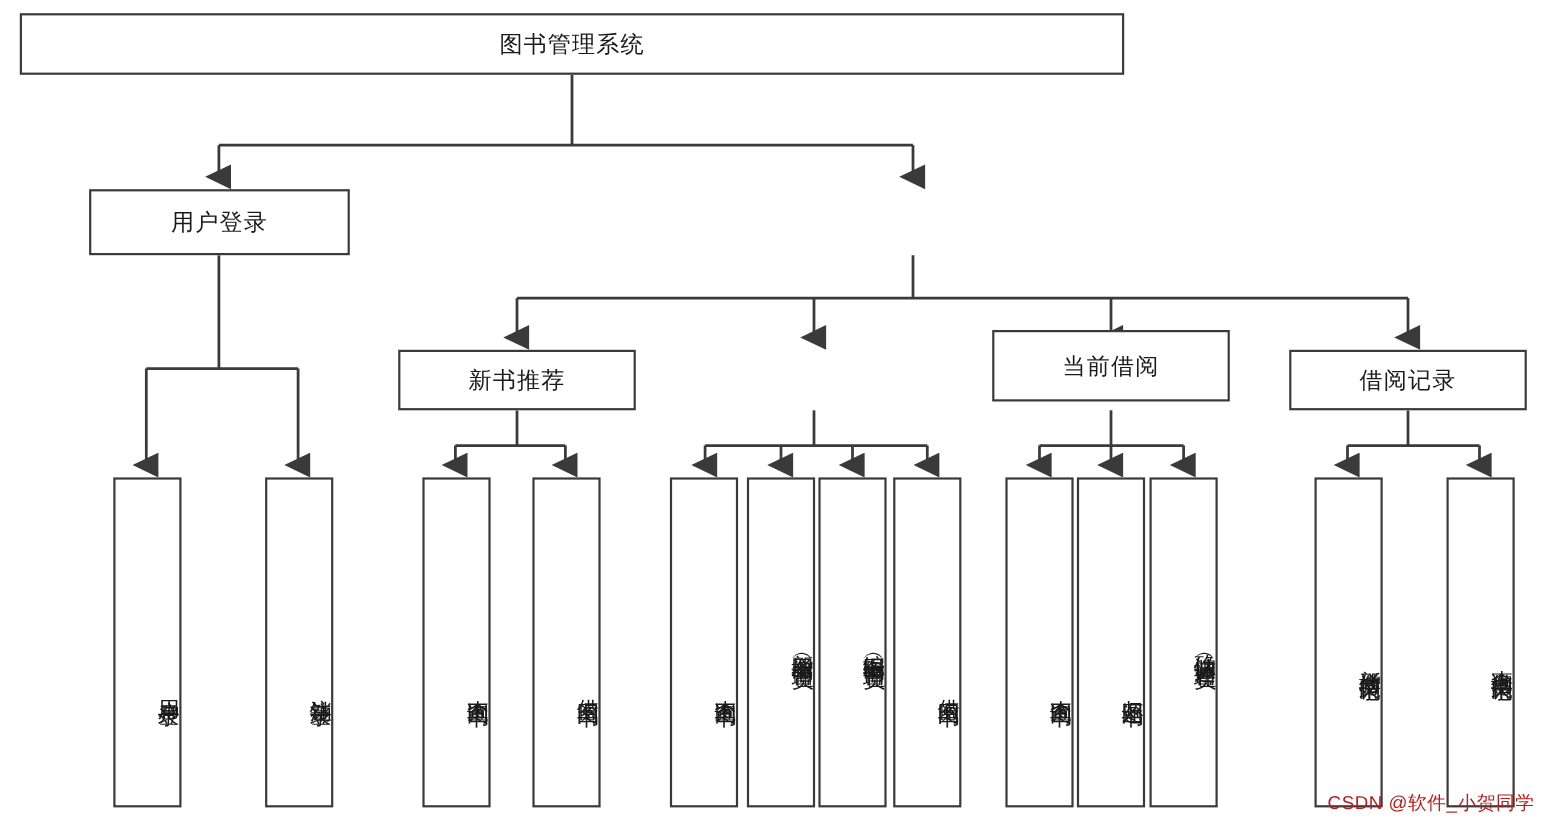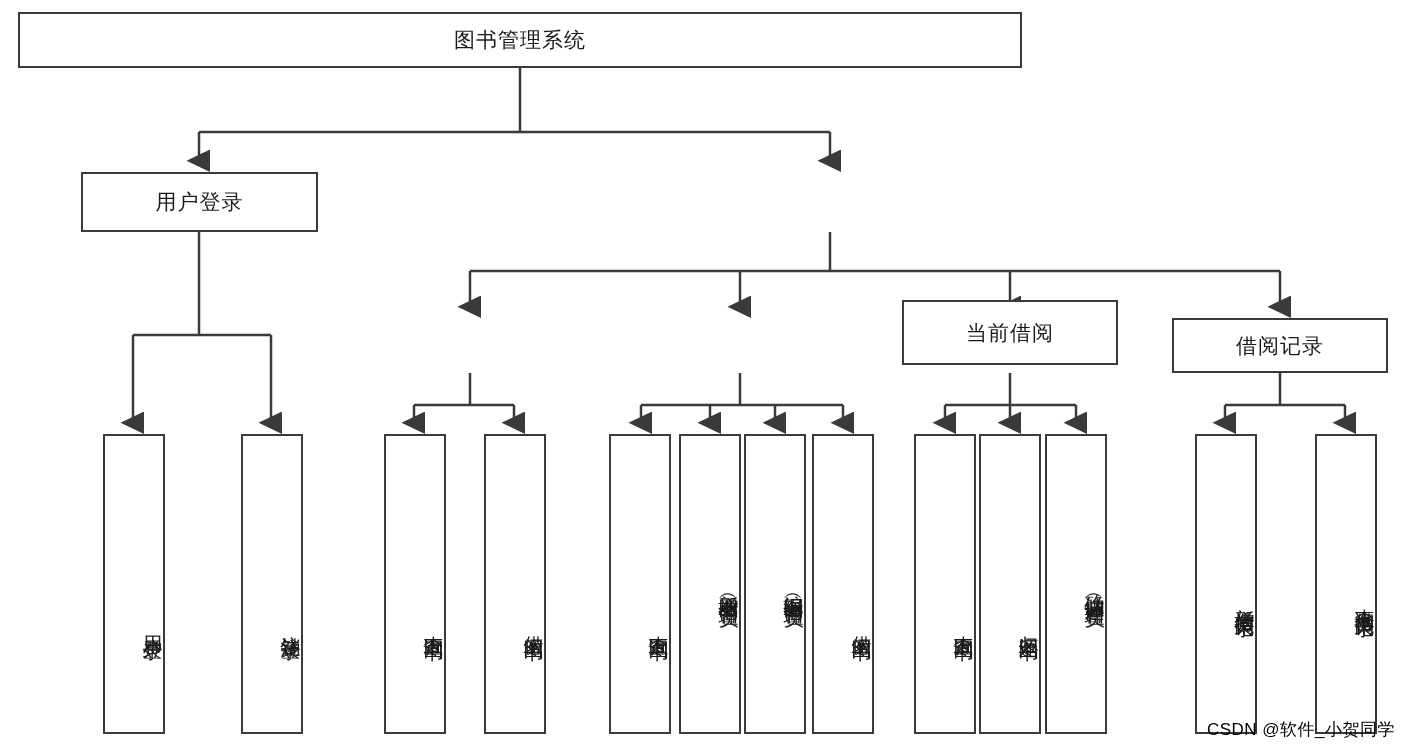--- a/index.html
+++ b/index.html
@@ -46,21 +46,21 @@
   svg.links{
     position:absolute;left:0;top:0;
     width:1405px;height:747px;
     pointer-events:none;
   }
   .watermark{
     position:absolute;
     right:10px;
     bottom:6px;
     font-size:17px;
-    color:#000000;
+    color:#b91c1c;
     letter-spacing:0.5px;
     white-space:nowrap;
   }
 </style>
 </head>
 <body>
 
 <div id="diagram">
 
   <svg class="links" viewBox="0 0 1405 747" xmlns="http://www.w3.org/2000/svg">
@@ -114,20 +114,23 @@
   </svg>
 
   <div class="node horiz" style="left:18px;top:12px;width:1004px;height:56px;">
     <span>图书管理系统</span>
   </div>
 
   <div class="node horiz" style="left:81px;top:172px;width:237px;height:60px;">
     <span>用户登录</span>
   </div>
 
+  <div class="node horiz" style="left:362px;top:318px;width:216px;height:55px;">
+    <span>新书推荐</span>
+  </div>
   <div class="node horiz" style="left:902px;top:300px;width:216px;height:65px;">
     <span>当前借阅</span>
   </div>
   <div class="node horiz" style="left:1172px;top:318px;width:216px;height:55px;text-align:center;">
     <span>借阅记录</span>
   </div>
 
   <div class="node vert" style="left:103px;top:434px;width:62px;height:300px;padding-top:80px;">
     <span class="vtxt">用户登录</span>
   </div>

